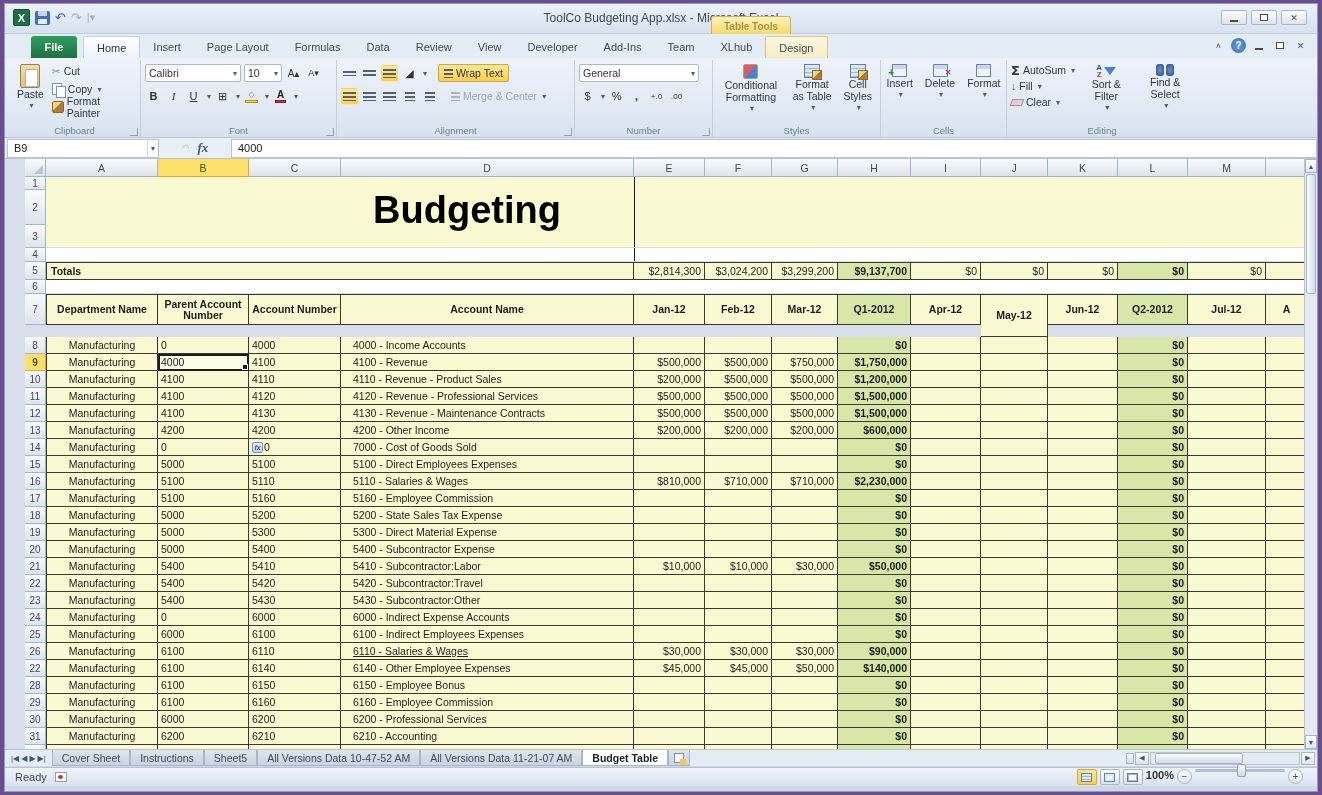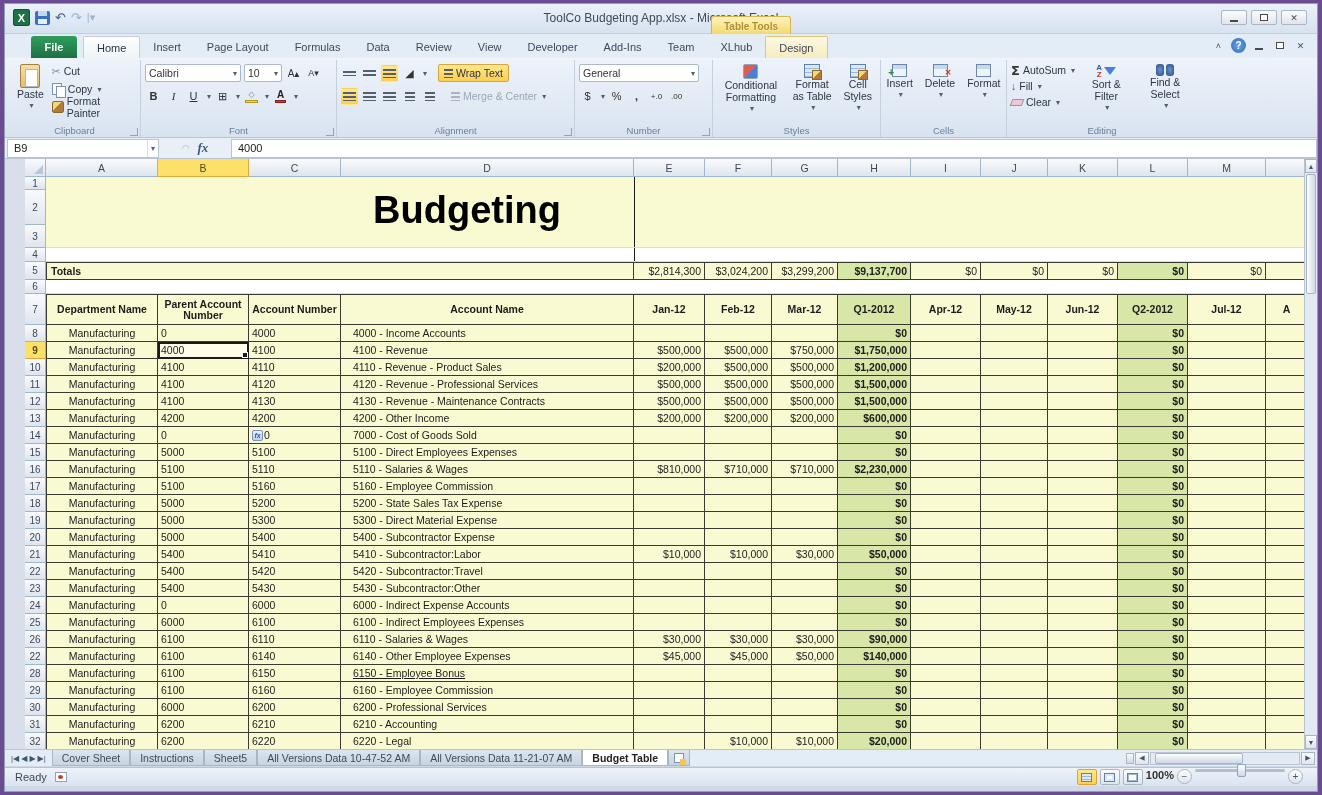--- a/index.html
+++ b/index.html
@@ -482,21 +482,21 @@
           <div class="rh" style="width: 21px; height: 31px;">7</div>
           <div class="cell tc hcell" style="width: 112px; height: 31px; border-left: 1px solid var(--tb); border-top: 1px solid var(--tb);">Department Name</div>
           <div class="cell tc hcell" style="width: 91px; height: 31px; border-top: 1px solid var(--tb);">Parent Account Number</div>
           <div class="cell tc hcell" style="width: 92px; height: 31px; border-top: 1px solid var(--tb);">Account Number</div>
           <div class="cell tc hcell" style="width: 293px; height: 31px; border-top: 1px solid var(--tb);">Account Name</div>
           <div class="cell tc hcell" style="width: 71px; height: 31px; border-top: 1px solid var(--tb);">Jan-12</div>
           <div class="cell tc hcell" style="width: 67px; height: 31px; border-top: 1px solid var(--tb);">Feb-12</div>
           <div class="cell tc hcell" style="width: 66px; height: 31px; border-top: 1px solid var(--tb);">Mar-12</div>
           <div class="cell tc hcell qcell" style="width: 73px; height: 31px; border-top: 1px solid var(--tb);">Q1-2012</div>
           <div class="cell tc hcell" style="width: 70px; height: 31px; border-top: 1px solid var(--tb);">Apr-12</div>
-          <div class="cell tc hcell" style="width: 67px; height: 31px; border-top: 1px solid var(--tb);">May-12</div>
+          <div class="cell tc hcell" style="width: 67px; height: 43px; border-top: 1px solid var(--tb);">May-12</div>
           <div class="cell tc hcell" style="width: 70px; height: 31px; border-top: 1px solid var(--tb);">Jun-12</div>
           <div class="cell tc hcell qcell" style="width: 70px; height: 31px; border-top: 1px solid var(--tb);">Q2-2012</div>
           <div class="cell tc hcell" style="width: 78px; height: 31px; border-top: 1px solid var(--tb);">Jul-12</div>
           <div class="cell tc hcell" style="width: 42px; height: 31px; border-top: 1px solid var(--tb);">A</div>
         </div>
         <div class="r">
           <div class="rh" style="width: 21px; height: 17px;">8</div>
           <div class="cell tc deptc" style="width: 112px; height: 17px; border-left: 1px solid var(--tb);">Manufacturing</div>
           <div class="cell tc numc" style="width: 91px; height: 17px;">0</div>
           <div class="cell tc numc" style="width: 92px; height: 17px;">4000</div>
@@ -799,21 +799,21 @@
           <div class="cell tc money" style="width: 70px; height: 17px;"></div>
           <div class="cell tc money qcell" style="width: 70px; height: 17px;">$0</div>
           <div class="cell tc money" style="width: 78px; height: 17px;"></div>
           <div class="cell tc" style="width: 42px; height: 17px;"></div>
         </div>
         <div class="r">
           <div class="rh" style="width: 21px; height: 17px;">26</div>
           <div class="cell tc deptc" style="width: 112px; height: 17px; border-left: 1px solid var(--tb);">Manufacturing</div>
           <div class="cell tc numc" style="width: 91px; height: 17px;">6100</div>
           <div class="cell tc numc" style="width: 92px; height: 17px;">6110</div>
-          <div class="cell tc namec" style="width: 293px; height: 17px;">6110 - Salaries &amp; Wages</div>
+          <div class="cell tc namec" style="width: 293px; height: 17px; text-decoration: underline;">6110 - Salaries &amp; Wages</div>
           <div class="cell tc money" style="width: 71px; height: 17px;">$30,000</div>
           <div class="cell tc money" style="width: 67px; height: 17px;">$30,000</div>
           <div class="cell tc money" style="width: 66px; height: 17px;">$30,000</div>
           <div class="cell tc money qcell" style="width: 73px; height: 17px;">$90,000</div>
           <div class="cell tc money" style="width: 70px; height: 17px;"></div>
           <div class="cell tc money" style="width: 67px; height: 17px;"></div>
           <div class="cell tc money" style="width: 70px; height: 17px;"></div>
           <div class="cell tc money qcell" style="width: 70px; height: 17px;">$0</div>
           <div class="cell tc money" style="width: 78px; height: 17px;"></div>
           <div class="cell tc" style="width: 42px; height: 17px;"></div>
@@ -833,21 +833,21 @@
           <div class="cell tc money" style="width: 70px; height: 17px;"></div>
           <div class="cell tc money qcell" style="width: 70px; height: 17px;">$0</div>
           <div class="cell tc money" style="width: 78px; height: 17px;"></div>
           <div class="cell tc" style="width: 42px; height: 17px;"></div>
         </div>
         <div class="r">
           <div class="rh" style="width: 21px; height: 17px;">28</div>
           <div class="cell tc deptc" style="width: 112px; height: 17px; border-left: 1px solid var(--tb);">Manufacturing</div>
           <div class="cell tc numc" style="width: 91px; height: 17px;">6100</div>
           <div class="cell tc numc" style="width: 92px; height: 17px;">6150</div>
-          <div class="cell tc namec" style="width: 293px; height: 17px; text-decoration: underline;">6150 - Employee Bonus</div>
+          <div class="cell tc namec" style="width: 293px; height: 17px;">6150 - Employee Bonus</div>
           <div class="cell tc money" style="width: 71px; height: 17px;"></div>
           <div class="cell tc money" style="width: 67px; height: 17px;"></div>
           <div class="cell tc money" style="width: 66px; height: 17px;"></div>
           <div class="cell tc money qcell" style="width: 73px; height: 17px;">$0</div>
           <div class="cell tc money" style="width: 70px; height: 17px;"></div>
           <div class="cell tc money" style="width: 67px; height: 17px;"></div>
           <div class="cell tc money" style="width: 70px; height: 17px;"></div>
           <div class="cell tc money qcell" style="width: 70px; height: 17px;">$0</div>
           <div class="cell tc money" style="width: 78px; height: 17px;"></div>
           <div class="cell tc" style="width: 42px; height: 17px;"></div>

